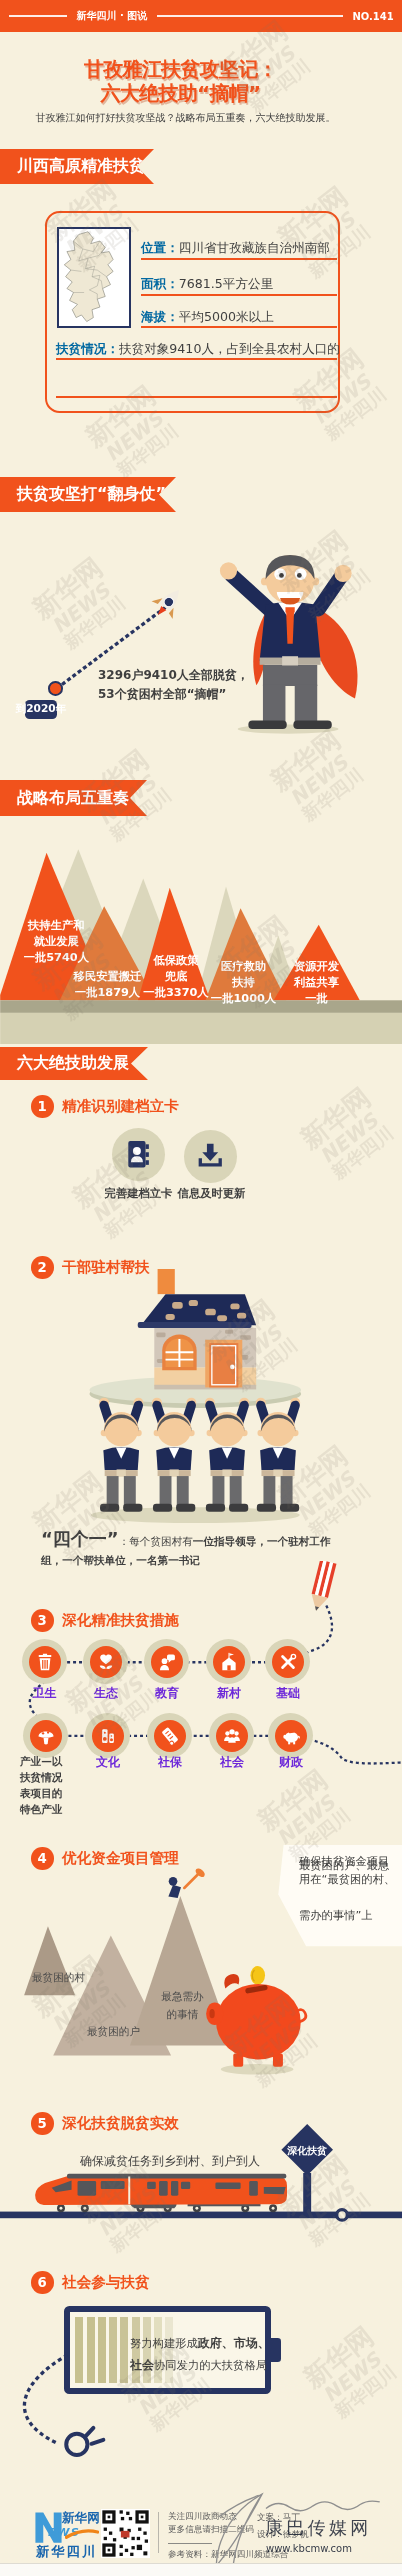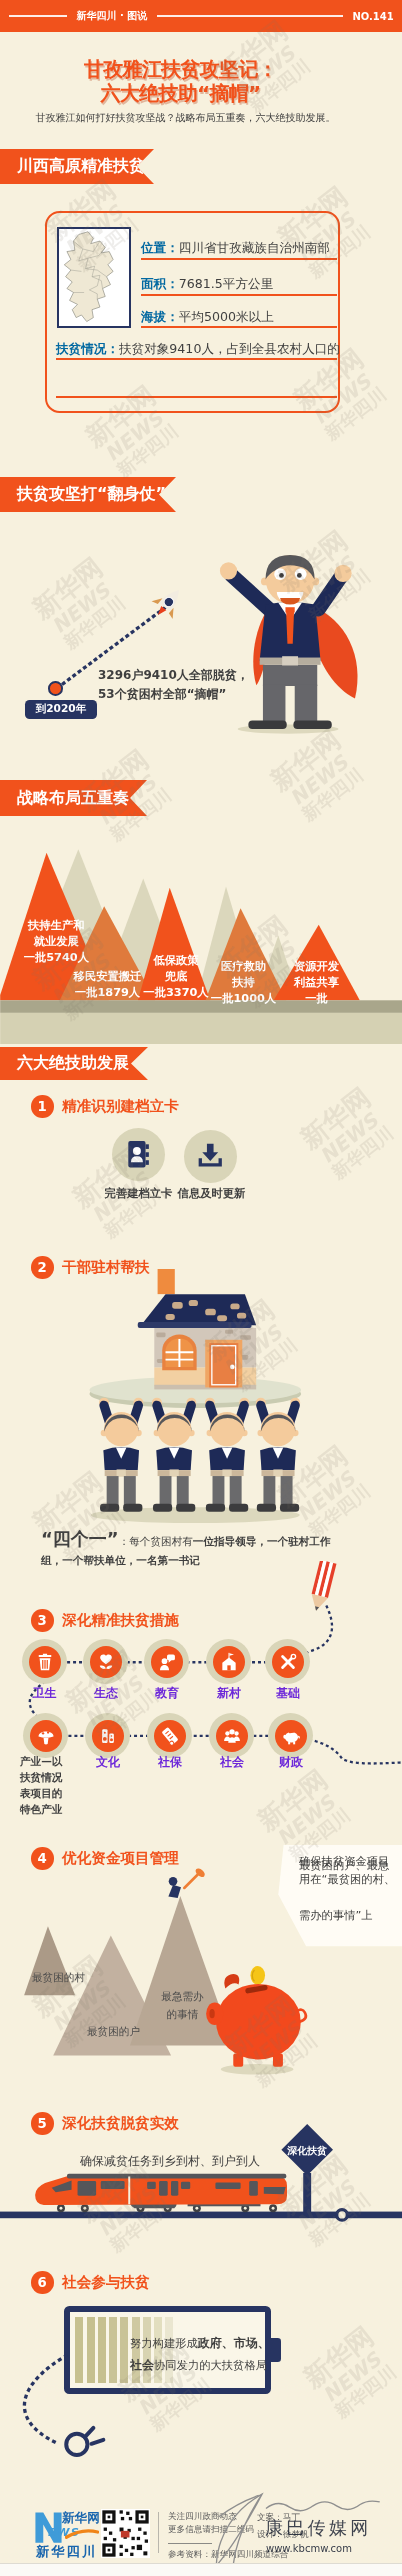--- a/index.html
+++ b/index.html
@@ -17,21 +17,21 @@
   .subtitle{position:absolute;left:0;top:111px;width:371px;text-align:center;font-size:10px;color:#3e3e3e}
   
   .ribbon{position:absolute;left:0;background:#f1521c;color:#fff;font-weight:bold;font-size:16px;display:flex;align-items:center;padding-left:17px;clip-path:polygon(0 0,100% 0,calc(100% - 17px) 50%,100% 100%,0 100%);white-space:nowrap}
   
   .info-card{position:absolute;left:45px;top:211px;width:295px;height:202px;border:2.7px solid #f1521c;border-radius:14.6px}
   .map-box{position:absolute;left:57px;top:227px;width:74px;height:101px;background:#fff;border:2.7px solid #273461}
   .irow{position:absolute;font-size:12.6px;color:#3f3f3f;white-space:nowrap}
   .irow b{color:#0369a1;font-weight:bold}
   .uline{position:absolute;height:2px;background:#f1521c}
   
-  .year-badge{position:absolute;left:25px;top:700px;width:72px;height:18.6px;background:#273461;border-radius:4.6px;color:#fff;font-size:10.6px;font-weight:bold;display:flex;align-items:center;justify-content:center;white-space:nowrap}
+  .year-badge{position:absolute;left:25px;top:700px;width:32px;height:18.6px;background:#273461;border-radius:4.6px;color:#fff;font-size:10.6px;font-weight:bold;display:flex;align-items:center;justify-content:center;white-space:nowrap}
   .dot-marker{position:absolute;left:48px;top:681px;width:14.6px;height:14.6px;border-radius:50%;background:#f1521c;border:2.7px solid #273461}
   .goal{position:absolute;left:98px;font-size:12px;font-weight:bold;color:#3f3f3f;white-space:nowrap}
   
   .mtn-label{position:absolute;color:#fff;font-weight:bold;font-size:11.3px;line-height:16px;text-align:center}
   
   .item-head{position:absolute;display:flex;align-items:center;gap:8.6px}
   .num-badge{width:22.5px;height:22.5px;border-radius:50%;background:#f1521c;color:#fff;font-size:13.3px;font-weight:bold;display:flex;align-items:center;justify-content:center;flex:0 0 22.5px}
   .item-title{color:#f1521c;font-size:14.6px;font-weight:bold;white-space:nowrap}
   
   .big-circle{position:absolute;width:53px;height:53px;border-radius:50%;background:#d9d5b8;display:flex;align-items:center;justify-content:center}

